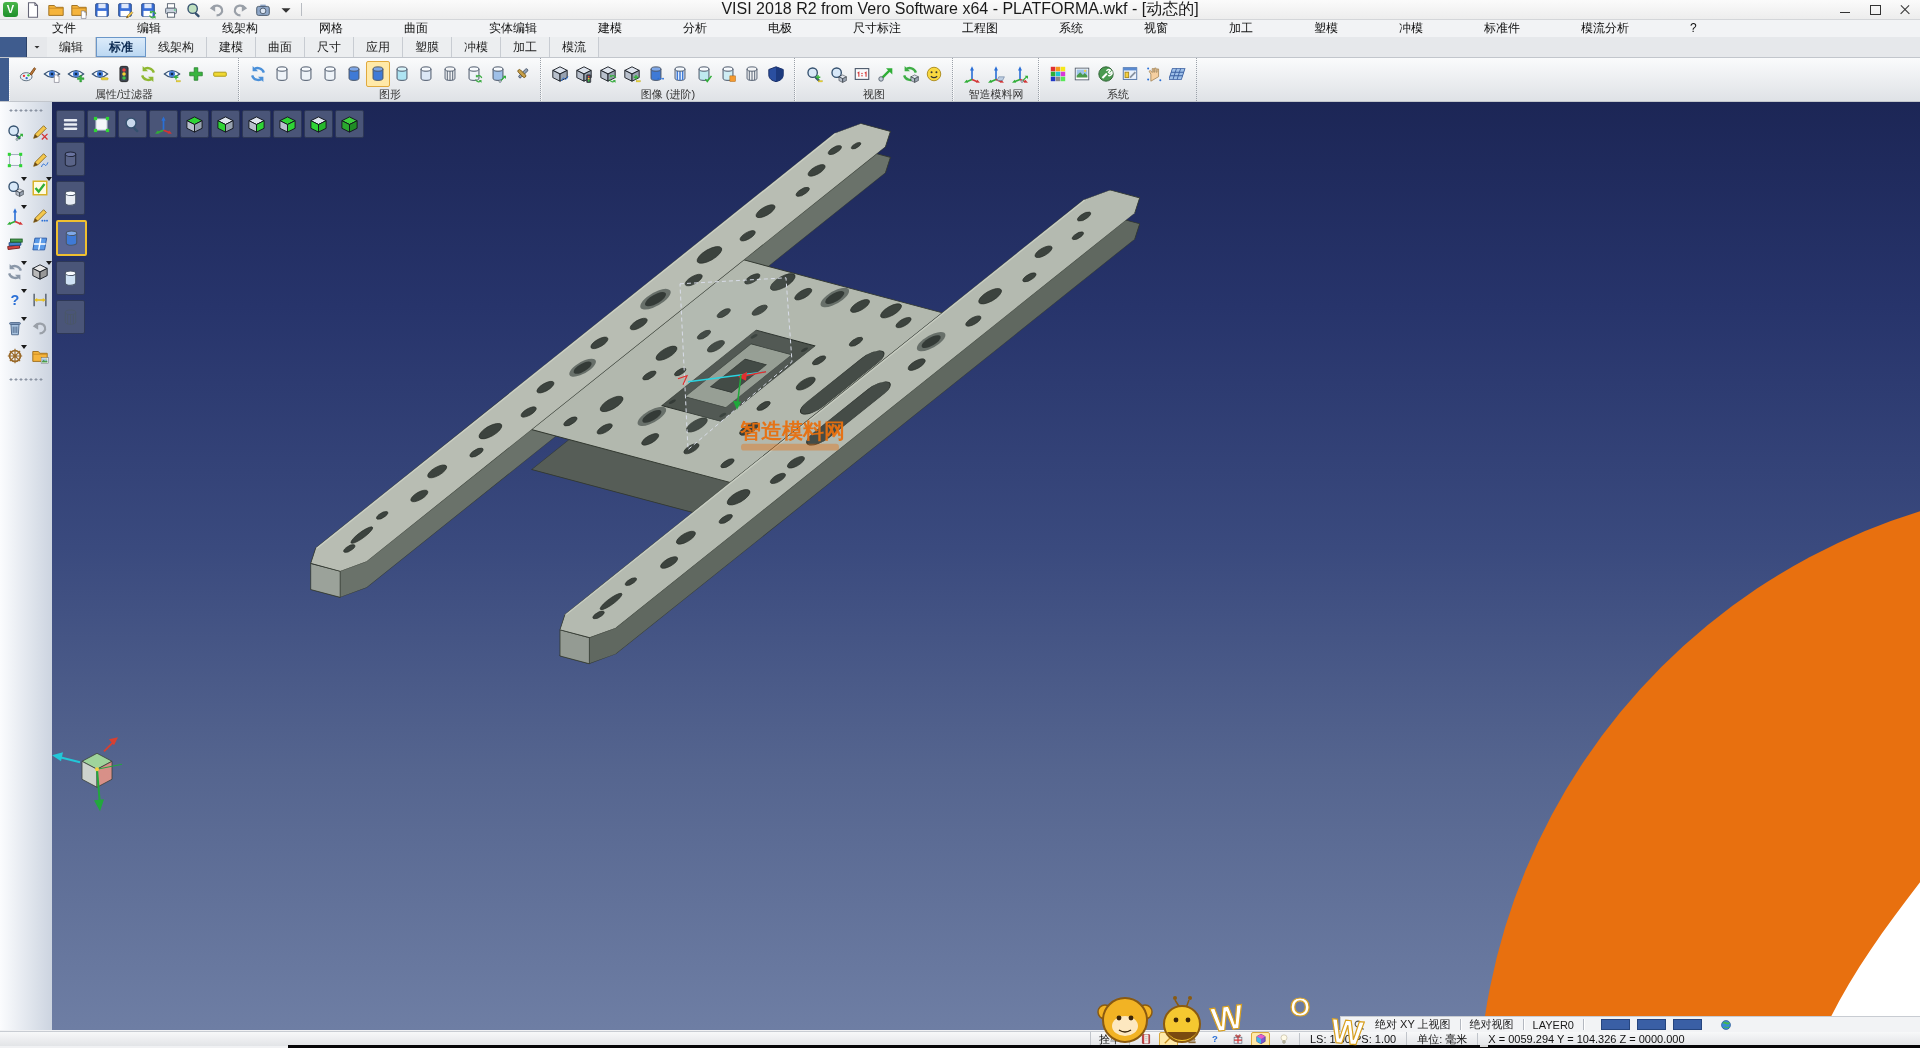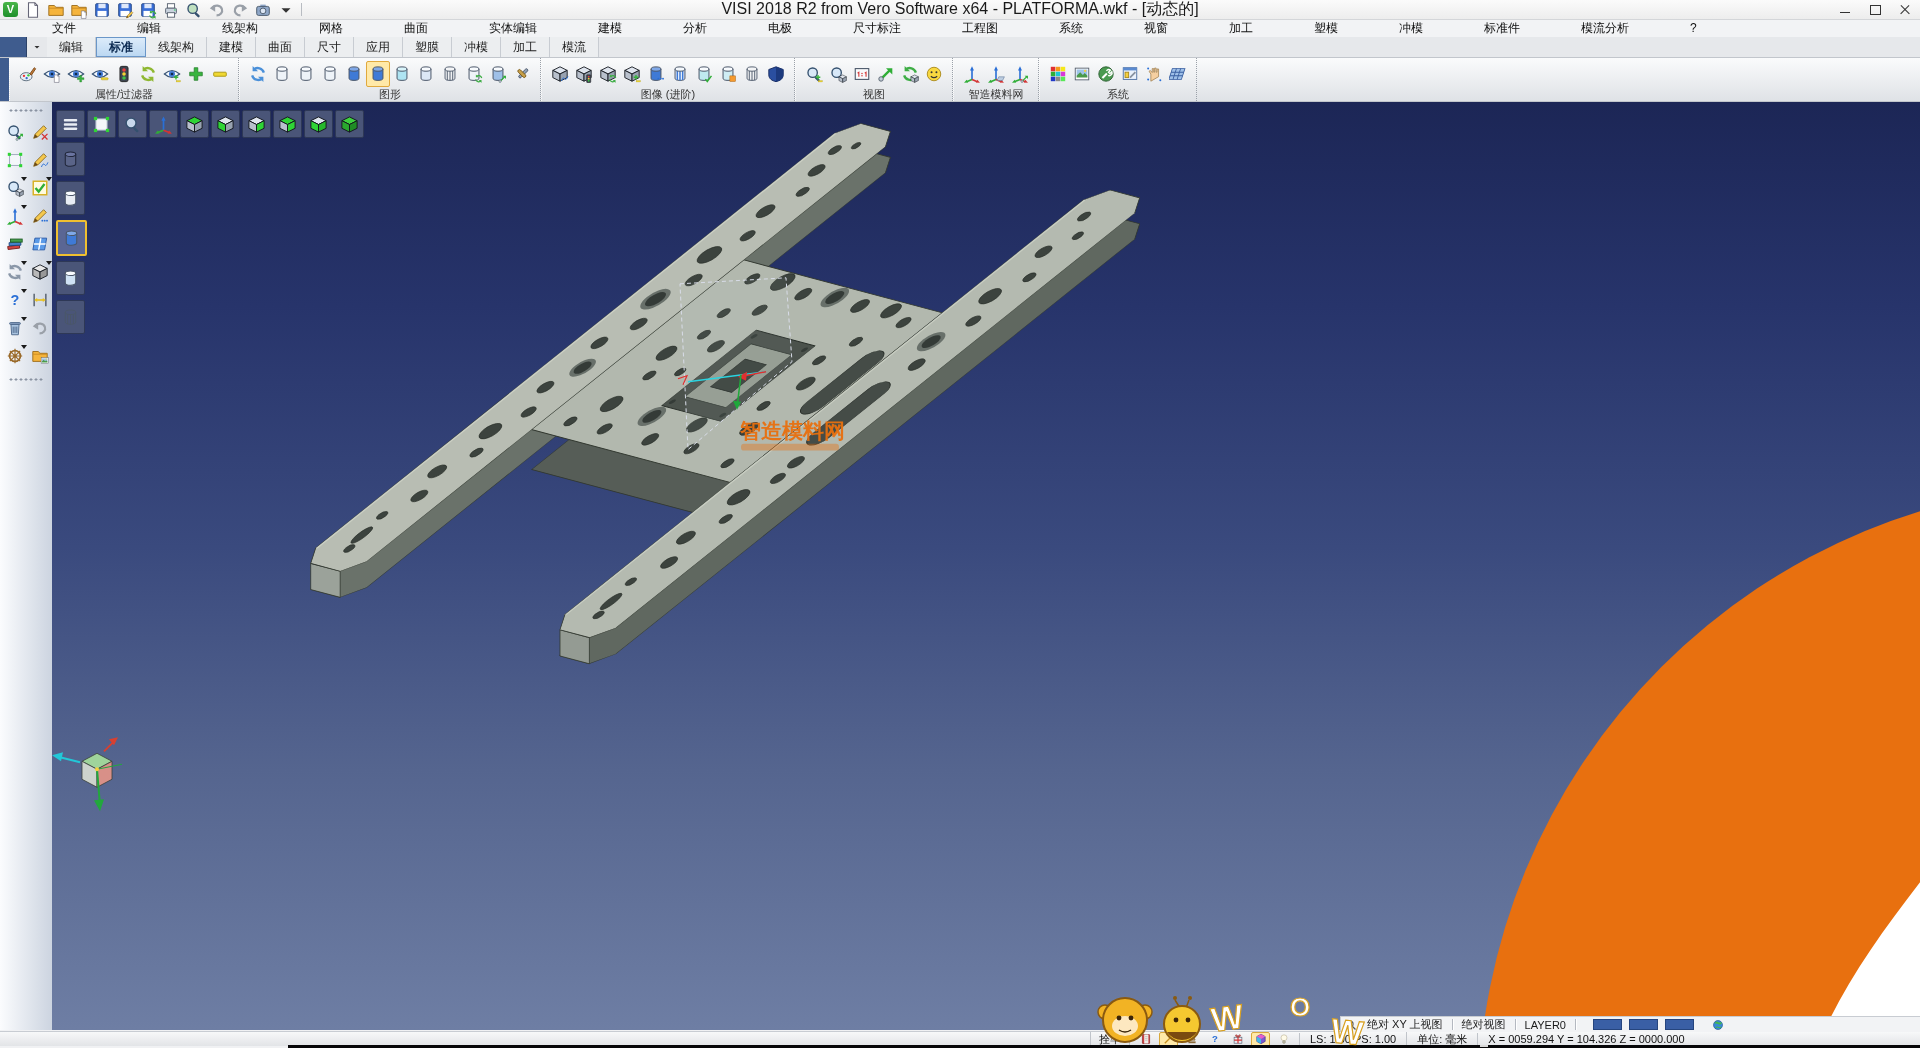--- a/index.html
+++ b/index.html
@@ -65,21 +65,21 @@
   .vtb-h{position:absolute;left:4px;top:8px;display:flex;gap:2px;}
   .vtb-v{position:absolute;left:4px;top:40px;display:flex;flex-direction:column;gap:5px;}
   .vtb-h .tbtn,.vtb-v .tbtn{width:27px;height:26px;background:#4a5578;border:1px solid #2e3856;border-radius:2px;}
   .vtb-v .tbtn{height:32px;}
   .vtb-h .tbtn svg,.vtb-v .tbtn svg{width:19px;height:19px;}
   .vtb-v .tbtn.sel{background:#5a6694;border:2px solid #f0c030;}
 
   
   .layerstrip{position:absolute;left:1340px;right:0;top:1016px;height:15px;background:#f2f3f5;
     border-top:1px solid #c8ccd2;border-left:1px solid #c8ccd2;display:flex;align-items:center;
-    font-size:11px;color:#1a1a1a;padding-left:0;z-index:4;}
+    font-size:11px;color:#1a1a1a;padding-left:8px;z-index:4;}
   .layerstrip .sic{width:12px;height:12px;margin:0 4px;}
   .layerstrip span{padding:0 6px;white-space:nowrap;}
   .layer{font-weight:normal;}
   .vsep{width:1px;height:11px;background:#b4b8c0;box-shadow:1px 0 0 #fff;margin:0 3px;display:inline-block;}
   .bars{display:flex;gap:7px;margin:0 8px;}
   .bar{width:27px;height:9px;background:#3a5fa5;border:1px solid #26457e;display:inline-block;}
 
   
   .statusbar{position:absolute;left:0;top:1031px;width:100%;height:14px;background:linear-gradient(#f7f8f9,#e2e4e7);
     border-top:1px solid #c8ccd2;display:flex;align-items:center;font-size:11px;color:#111;z-index:3;}

